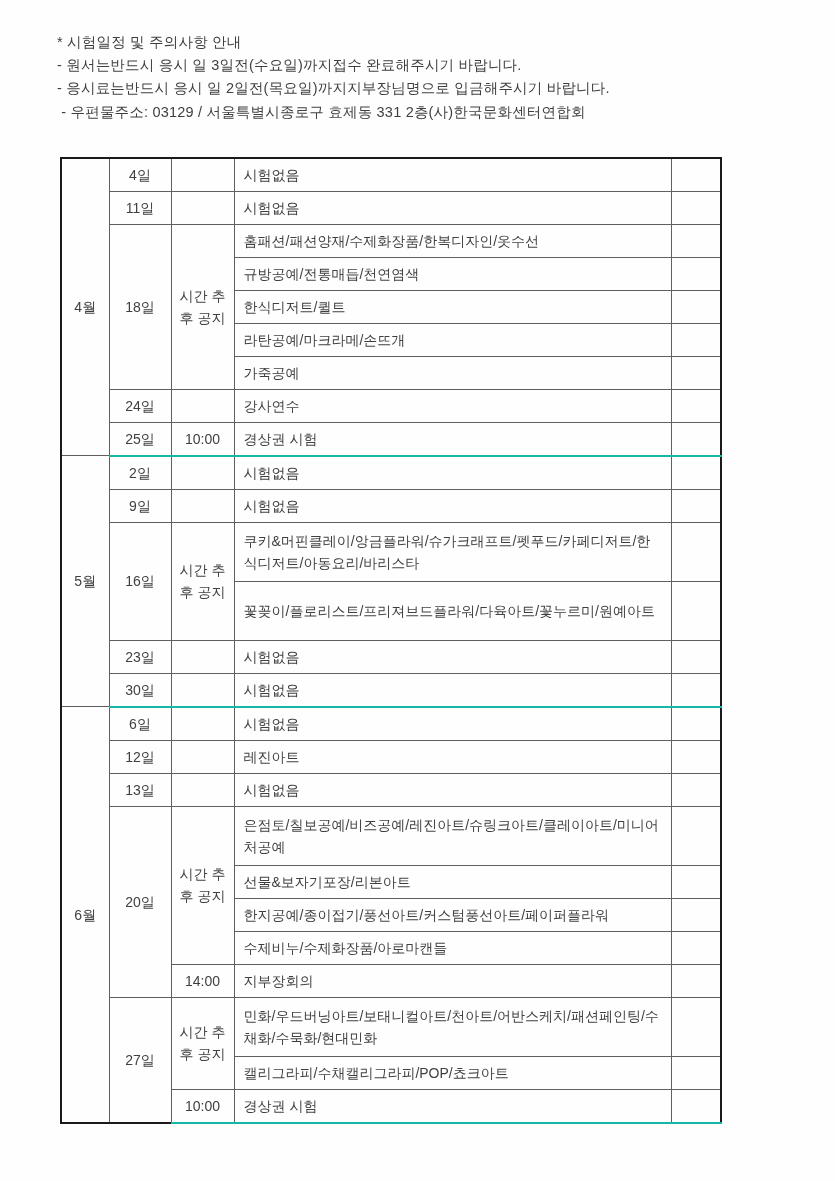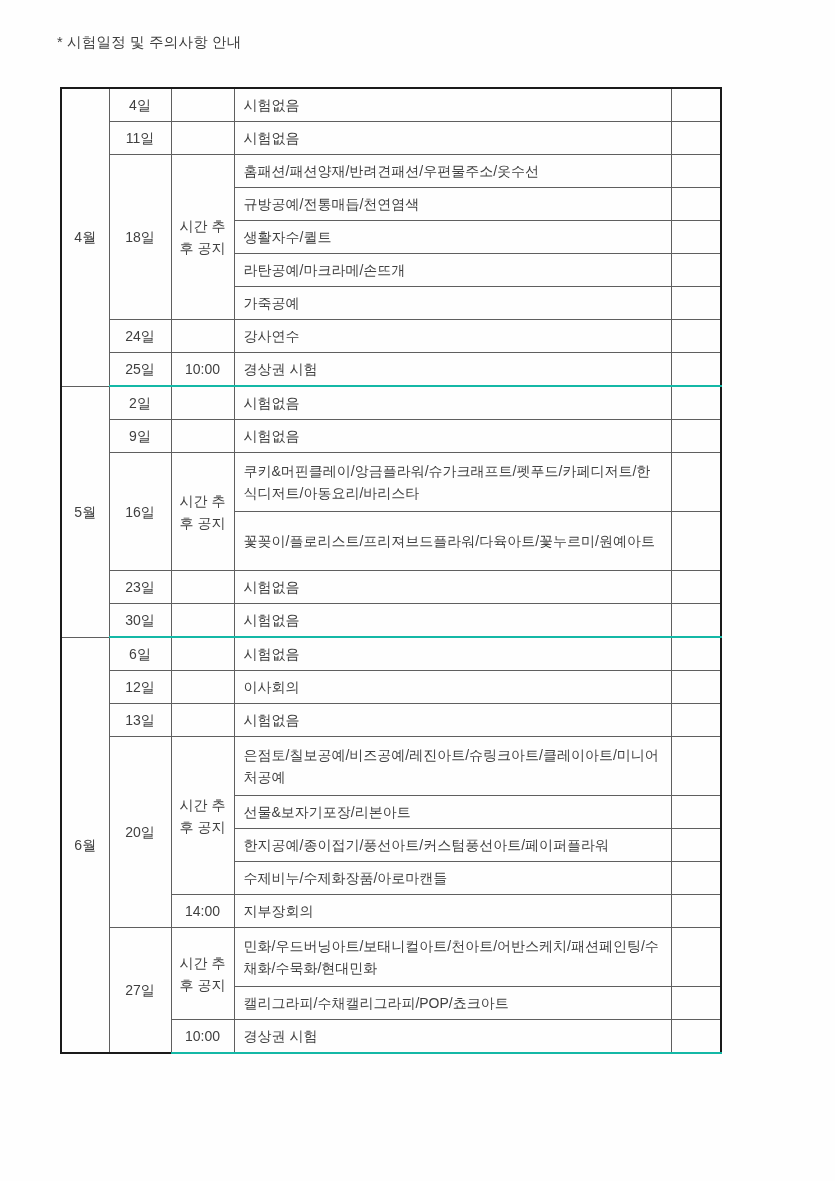--- a/index.html
+++ b/index.html
@@ -68,20 +68,23 @@
     padding: 0;
   }
 </style>
 </head>
 <body>
 
 <div class="page">
 
   <div class="notice-block">
     <div class="notice-line">* 시험일정 및 주의사항 안내</div>
+    <div class="notice-line">- 원서는반드시 응시 일 3일전(수요일)까지접수 완료해주시기 바랍니다.</div>
+    <div class="notice-line">- 응시료는반드시 응시 일 2일전(목요일)까지지부장님명으로 입금해주시기 바랍니다.</div>
+    <div class="notice-line"> - 우편물주소: 03129 / 서울특별시종로구 효제동 331 2층(사)한국문화센터연합회</div>
   </div>
 
   <table class="schedule-table">
     <colgroup>
       <col style="width:48px">
       <col style="width:62px">
       <col style="width:63px">
       <col style="width:437px">
       <col style="width:50px">
     </colgroup>
@@ -96,29 +99,29 @@
       </tr>
       <tr>
         <td class="day-cell">11일</td>
         <td class="time-cell"></td>
         <td class="content-cell">시험없음</td>
         <td class="note-cell"></td>
       </tr>
       <tr>
         <td class="day-cell" rowspan="5">18일</td>
         <td class="time-cell" rowspan="5">시간 추후 공지</td>
-        <td class="content-cell">홈패션/패션양재/반려견패션/우편물주소/옷수선</td>
+        <td class="content-cell">홈패션/패션양재/수제화장품/한복디자인/옷수선</td>
         <td class="note-cell"></td>
       </tr>
       <tr>
         <td class="content-cell">규방공예/전통매듭/천연염색</td>
         <td class="note-cell"></td>
       </tr>
       <tr>
-        <td class="content-cell">생활자수/퀼트</td>
+        <td class="content-cell">한식디저트/퀼트</td>
         <td class="note-cell"></td>
       </tr>
       <tr>
         <td class="content-cell">라탄공예/마크라메/손뜨개</td>
         <td class="note-cell"></td>
       </tr>
       <tr>
         <td class="content-cell">가죽공예</td>
         <td class="note-cell"></td>
       </tr>
@@ -174,21 +177,21 @@
       <tr>
         <td class="month-cell" rowspan="11">6월</td>
         <td class="day-cell">6일</td>
         <td class="time-cell"></td>
         <td class="content-cell">시험없음</td>
         <td class="note-cell"></td>
       </tr>
       <tr>
         <td class="day-cell">12일</td>
         <td class="time-cell"></td>
-        <td class="content-cell">이사회의</td>
+        <td class="content-cell">레진아트</td>
         <td class="note-cell"></td>
       </tr>
       <tr>
         <td class="day-cell">13일</td>
         <td class="time-cell"></td>
         <td class="content-cell">시험없음</td>
         <td class="note-cell"></td>
       </tr>
       <tr class="tall">
         <td class="day-cell" rowspan="5">20일</td>

